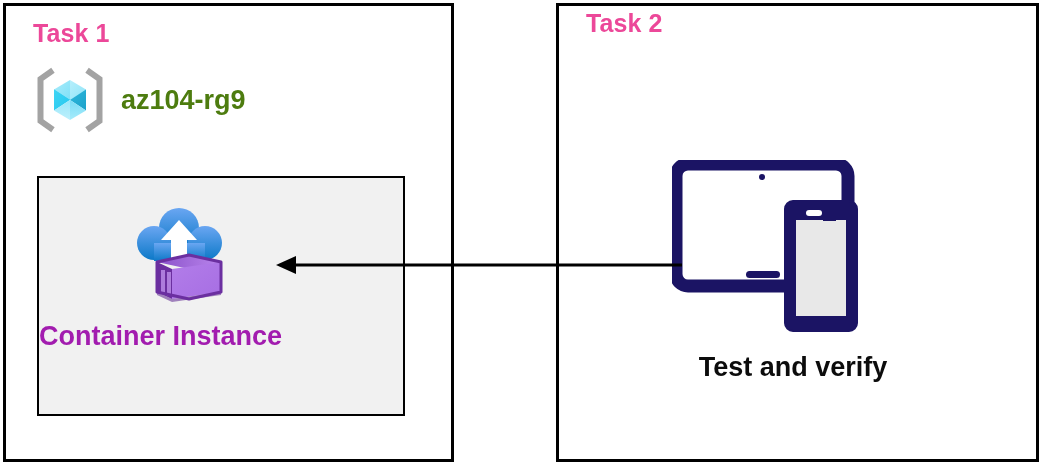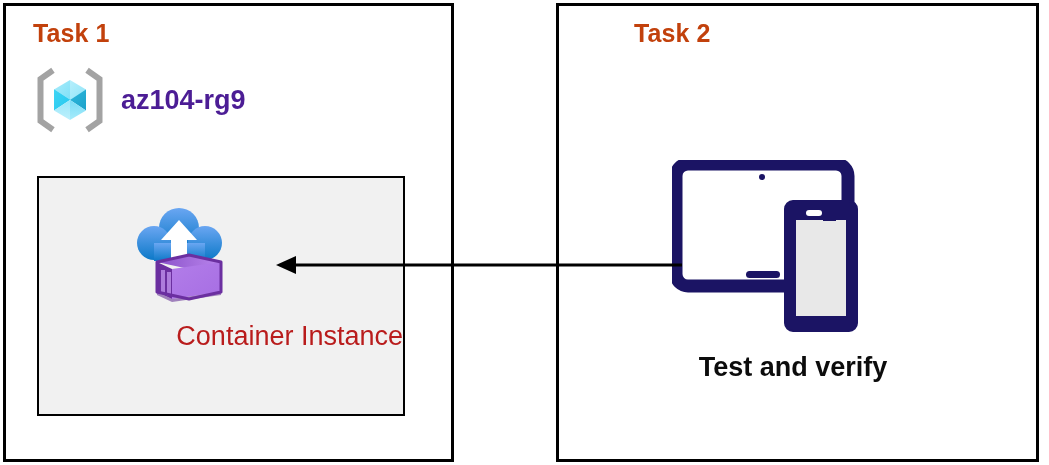--- a/index.html
+++ b/index.html
@@ -26,41 +26,41 @@
     border: 3px solid #000000;
     box-sizing: border-box;
   }
   #task1-panel { left: 3px;   top: 3px; width: 451px; height: 459px; }
   #task2-panel { left: 556px; top: 3px; width: 483px; height: 459px; }
 
   .task-title {
     position: absolute;
     font-size: 25px;
     font-weight: bold;
-    color: #c2410c;
+    color: #ec4899;
     letter-spacing: 0.1px;
     white-space: nowrap;
   }
   #task1-title { left: 33px;  top: 19px; }
-  #task2-title { left: 586px; top: 19px; margin-left: 48px; }
+  #task2-title { left: 586px; top: 9px; }
 
   
   #rg-row {
     position: absolute;
     left: 33px;
     top: 63px;
     display: flex;
     align-items: center;
     gap: 14px;
   }
   #rg-icon { width: 74px; height: 74px; display: block; }
   #rg-label {
     font-size: 27px;
     font-weight: bold;
-    color: #4c1d95;
+    color: #4d7c0f;
     white-space: nowrap;
   }
 
   
   #container-card {
     position: absolute;
     left: 37px;
     top: 176px;
     width: 368px;
     height: 240px;
@@ -74,24 +74,24 @@
     top: 22px;
     width: 104px;
     height: 104px;
     display: block;
   }
   #container-card-label {
     position: absolute;
     left: 0;
     right: 0;
     top: 143px;
-    text-align: right;
+    text-align: left;
     font-size: 27px;
-    font-weight: normal;
-    color: #b91c1c;
+    font-weight: bold;
+    color: #a21caf;
     white-space: nowrap;
   }
 
   
   #devices-icon {
     position: absolute;
     left: 672px;
     top: 160px;
     width: 197px;
     height: 175px;

